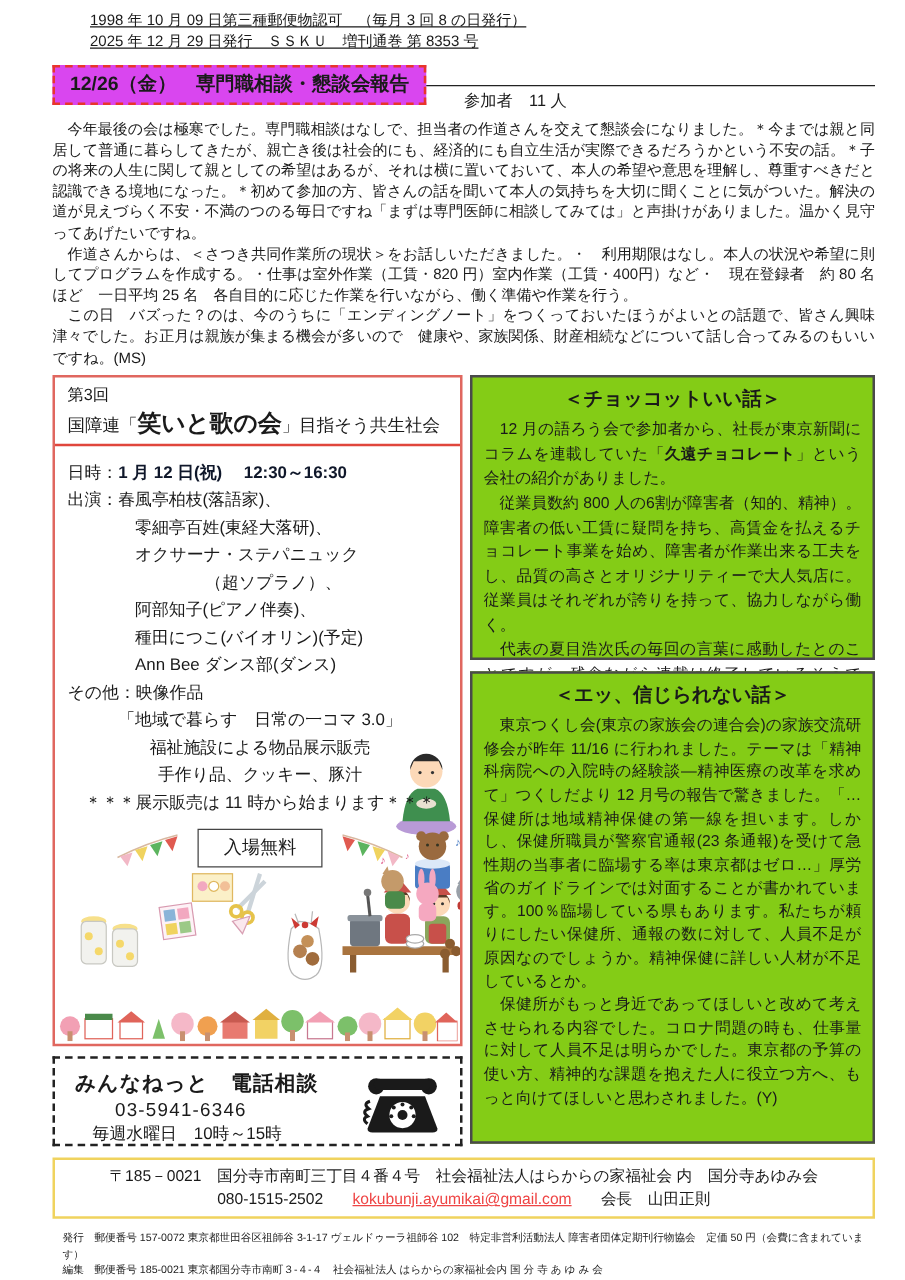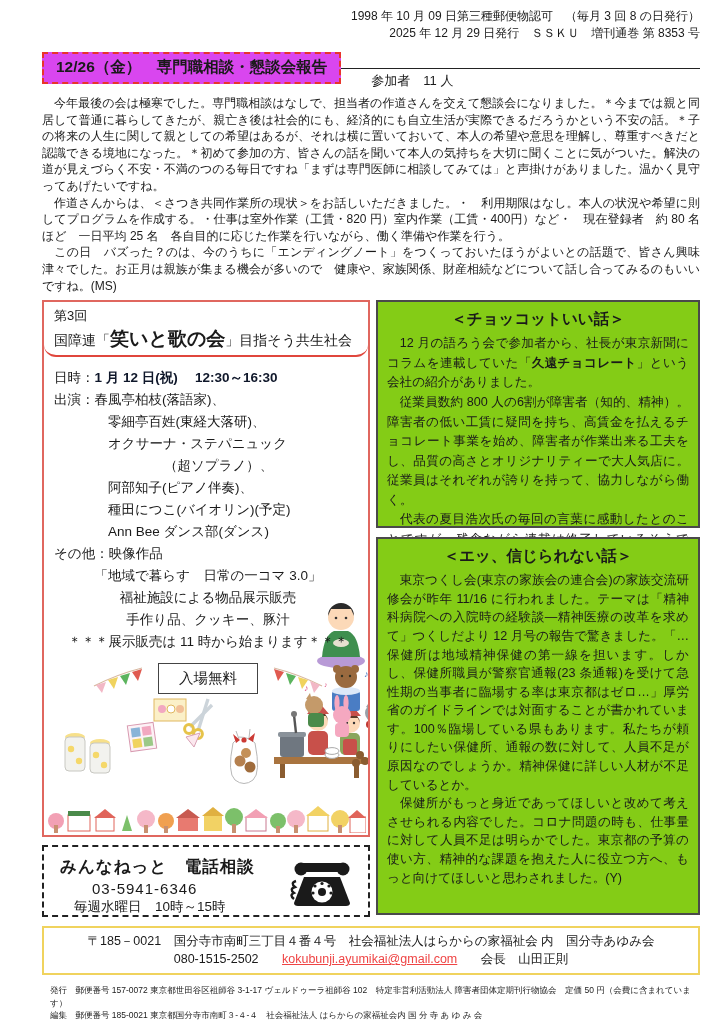--- a/index.html
+++ b/index.html
@@ -2,40 +2,40 @@
 <html lang="ja"><head>
 <meta charset="utf-8">
 <style>
   * { margin:0; padding:0; box-sizing:border-box; }
   body { background:#d8d8d8; font-family:"Liberation Sans","DejaVu Sans",sans-serif; }
   .page {
     width:724px; height:1024px; background:#ffffff; margin:0 auto;
     padding:8px 24px 0 42px; position:relative; overflow:hidden; color:#1a1a1a;
   }
   
-  .pub-header { text-align:right; font-size:12px; line-height:17px; padding-left:30px; }
+  .pub-header { text-align:left; font-size:12px; line-height:17px; padding-left:30px;text-decoration:underline; }
   
   .report-head { display:flex; align-items:flex-start; margin-top:10px; }
   .report-title-box {
     border:2px dashed #e8352b; padding:3px 12px 4px; font-size:15.5px; font-weight:bold;
     white-space:nowrap; background:#d946ef;
   }
   .report-head-right { flex:1; }
   .head-rule { height:17px; border-bottom:1.5px solid #222; }
   .participants { font-size:13px; padding-left:30px; margin-top:3px; }
   
   .report-body { margin-top:5px; }
   .report-body p { font-size:12px; line-height:16.6px; text-align:justify; }
   
   .columns { display:flex; gap:6px; margin-top:6px; }
   .left-col { width:328px; flex:none; display:flex; flex-direction:column; }
   .right-col { flex:1; display:flex; flex-direction:column; gap:9px; }
   
   .event-box { border:2.5px solid #e0675f; height:537px; position:relative; overflow:hidden; }
-  .event-head { padding:5px 10px 3px; border-bottom:2.5px solid #e0463c;border-radius:12px; }
+  .event-head { padding:5px 10px 3px; border-bottom:2.5px solid #e0463c; }
   .event-round { font-size:13px; }
   .event-title { font-size:14px; margin-top:1px; }
   .event-title .big { font-size:19px; font-weight:bold; }
   .event-body { padding:10px 6px 0 10px; font-size:13.5px; line-height:22px; position:relative; z-index:2; }
   .ev-line { white-space:nowrap; }
   .ev-red { color:#0f172a; font-weight:bold; }
   .ind1 { padding-left:54px; }
   .ind2 { padding-left:110px; }
   .ctr { text-align:center; white-space:nowrap; }
   .admission-row { display:flex; align-items:center; justify-content:center; gap:14px; margin-top:10px; }

